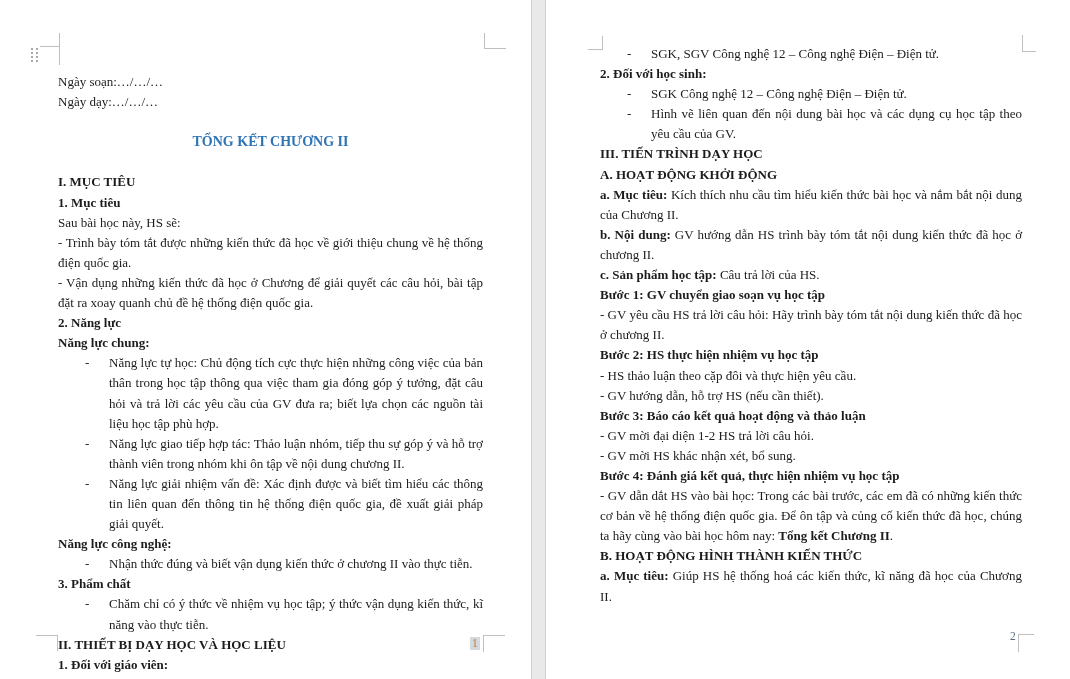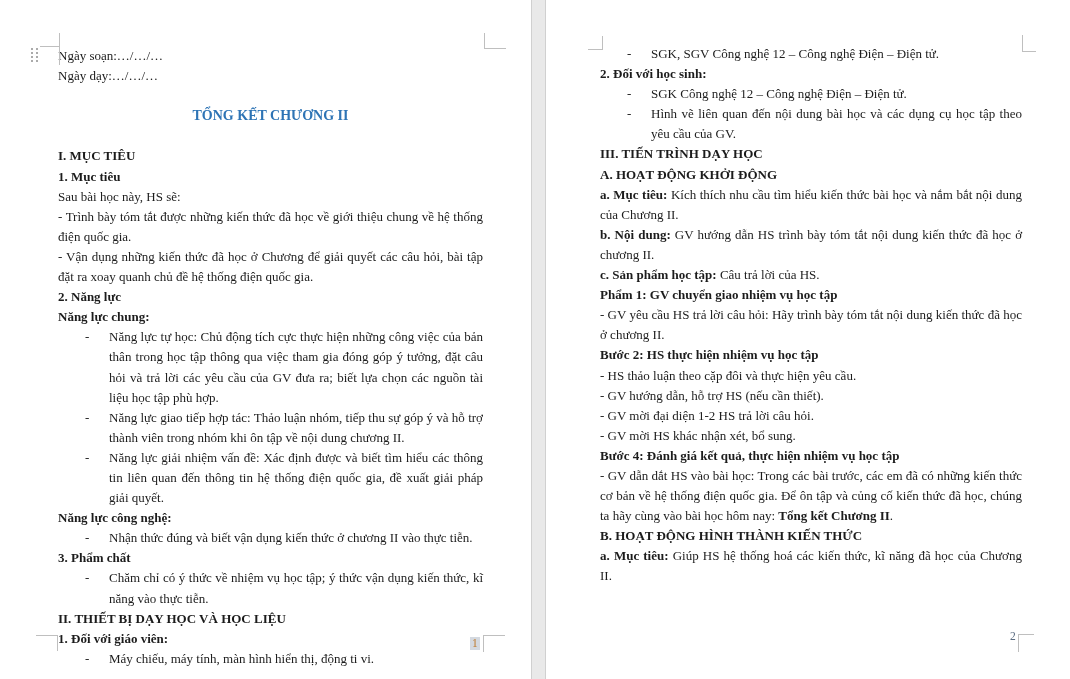--- a/index.html
+++ b/index.html
@@ -1,21 +1,21 @@
 <!DOCTYPE html>
 <html><head>
 <meta charset="utf-8">
 <style>
   html,body{margin:0;padding:0;background:#e9e9e9;}
   .canvas{
     position:relative;width:1070px;height:679px;overflow:hidden;
     font-family:"Liberation Serif","DejaVu Serif",serif;color:#1c1c1c;background:#e9e9e9;
   }
   .page{position:absolute;top:0;height:679px;background:#ffffff;box-sizing:border-box;}
-  .page-left{left:0;width:531px;padding:46px 48px 0 58px;}
+  .page-left{left:0;width:531px;padding:72px 48px 0 58px;}
   .page-right{left:546px;width:524px;padding:44px 48px 0 54px;}
   .page-gap{position:absolute;left:531px;top:0;width:15px;height:679px;box-sizing:border-box;
     background:#e9e9e9;border-left:1px solid #d0d0d0;border-right:1px solid #d0d0d0;}
   .para{font-size:13px;line-height:20.1px;text-align:justify;}
   .para.empty{min-height:20.1px;}
   .para.title{text-align:center;font-size:14px;font-weight:700;}
   .b{font-weight:700;}
   .i{}
   .bullet{display:flex;margin-left:27px;}
   .bullet .dash{flex:0 0 24px;}
@@ -118,25 +118,26 @@
         </div>
         <div class="para bullet">
           <span class="dash">-</span>
           <span class="bt"><span>Hình vẽ liên quan đến nội dung bài học và các dụng cụ học tập theo yêu cầu của GV.</span></span>
         </div>
         <div class="para plain"><span class="b">III. TIẾN TRÌNH DẠY HỌC</span></div>
         <div class="para plain"><span class="b">A. HOẠT ĐỘNG KHỞI ĐỘNG</span></div>
         <div class="para plain"><span class="b">a. Mục tiêu:</span><span> Kích thích nhu cầu tìm hiểu kiến thức bài học và nắm bắt nội dung của Chương II.</span></div>
         <div class="para plain"><span class="b">b. Nội dung:</span><span> GV hướng dẫn HS trình bày tóm tắt nội dung kiến thức đã học ở chương II.</span></div>
         <div class="para plain"><span class="b">c. Sản phẩm học tập:</span><span> Câu trả lời của HS.</span></div>
-        <div class="para plain"><span class="b">Phẩm 1: GV chuyển giao nhiệm vụ học tập</span></div>
+        <div class="para plain"><span class="b">Bước 1: GV chuyển giao soạn vụ học tập</span></div>
         <div class="para plain"><span>- GV yêu cầu HS trả lời câu hỏi: </span><span class="i">Hãy trình bày tóm tắt nội dung kiến thức đã học ở chương II.</span></div>
         <div class="para plain"><span class="b">Bước 2: HS thực hiện nhiệm vụ học tập</span></div>
         <div class="para plain"><span>- HS thảo luận theo cặp đôi và thực hiện yêu cầu.</span></div>
         <div class="para plain"><span>- GV hướng dẫn, hỗ trợ HS (nếu cần thiết).</span></div>
+        <div class="para plain"><span class="b">Bước 3: Báo cáo kết quả hoạt động và thảo luận</span></div>
         <div class="para plain"><span>- GV mời đại diện 1-2 HS trả lời câu hỏi.</span></div>
         <div class="para plain"><span>- GV mời HS khác nhận xét, bổ sung.</span></div>
         <div class="para plain"><span class="b">Bước 4: Đánh giá kết quả, thực hiện nhiệm vụ học tập</span></div>
         <div class="para plain"><span>- GV dẫn dắt HS vào bài học: </span><span class="i">Trong các bài trước, các em đã có những kiến thức cơ bản về hệ thống điện quốc gia. Để ôn tập và củng cố kiến thức đã học, chúng ta hãy cùng vào bài học hôm nay: </span><span class="b i">Tổng kết Chương II</span><span class="i">.</span></div>
         <div class="para plain"><span class="b">B. HOẠT ĐỘNG HÌNH THÀNH KIẾN THỨC</span></div>
         <div class="para plain"><span class="b">a. Mục tiêu:</span><span> Giúp HS hệ thống hoá các kiến thức, kĩ năng đã học của Chương II.</span></div>
       </div>
     <span class="pgnum pgnum-2" style="color: rgb(90, 107, 128);">2</span>
     <span class="crop rp-tl-v"></span>
     <span class="crop rp-tl-h"></span>

